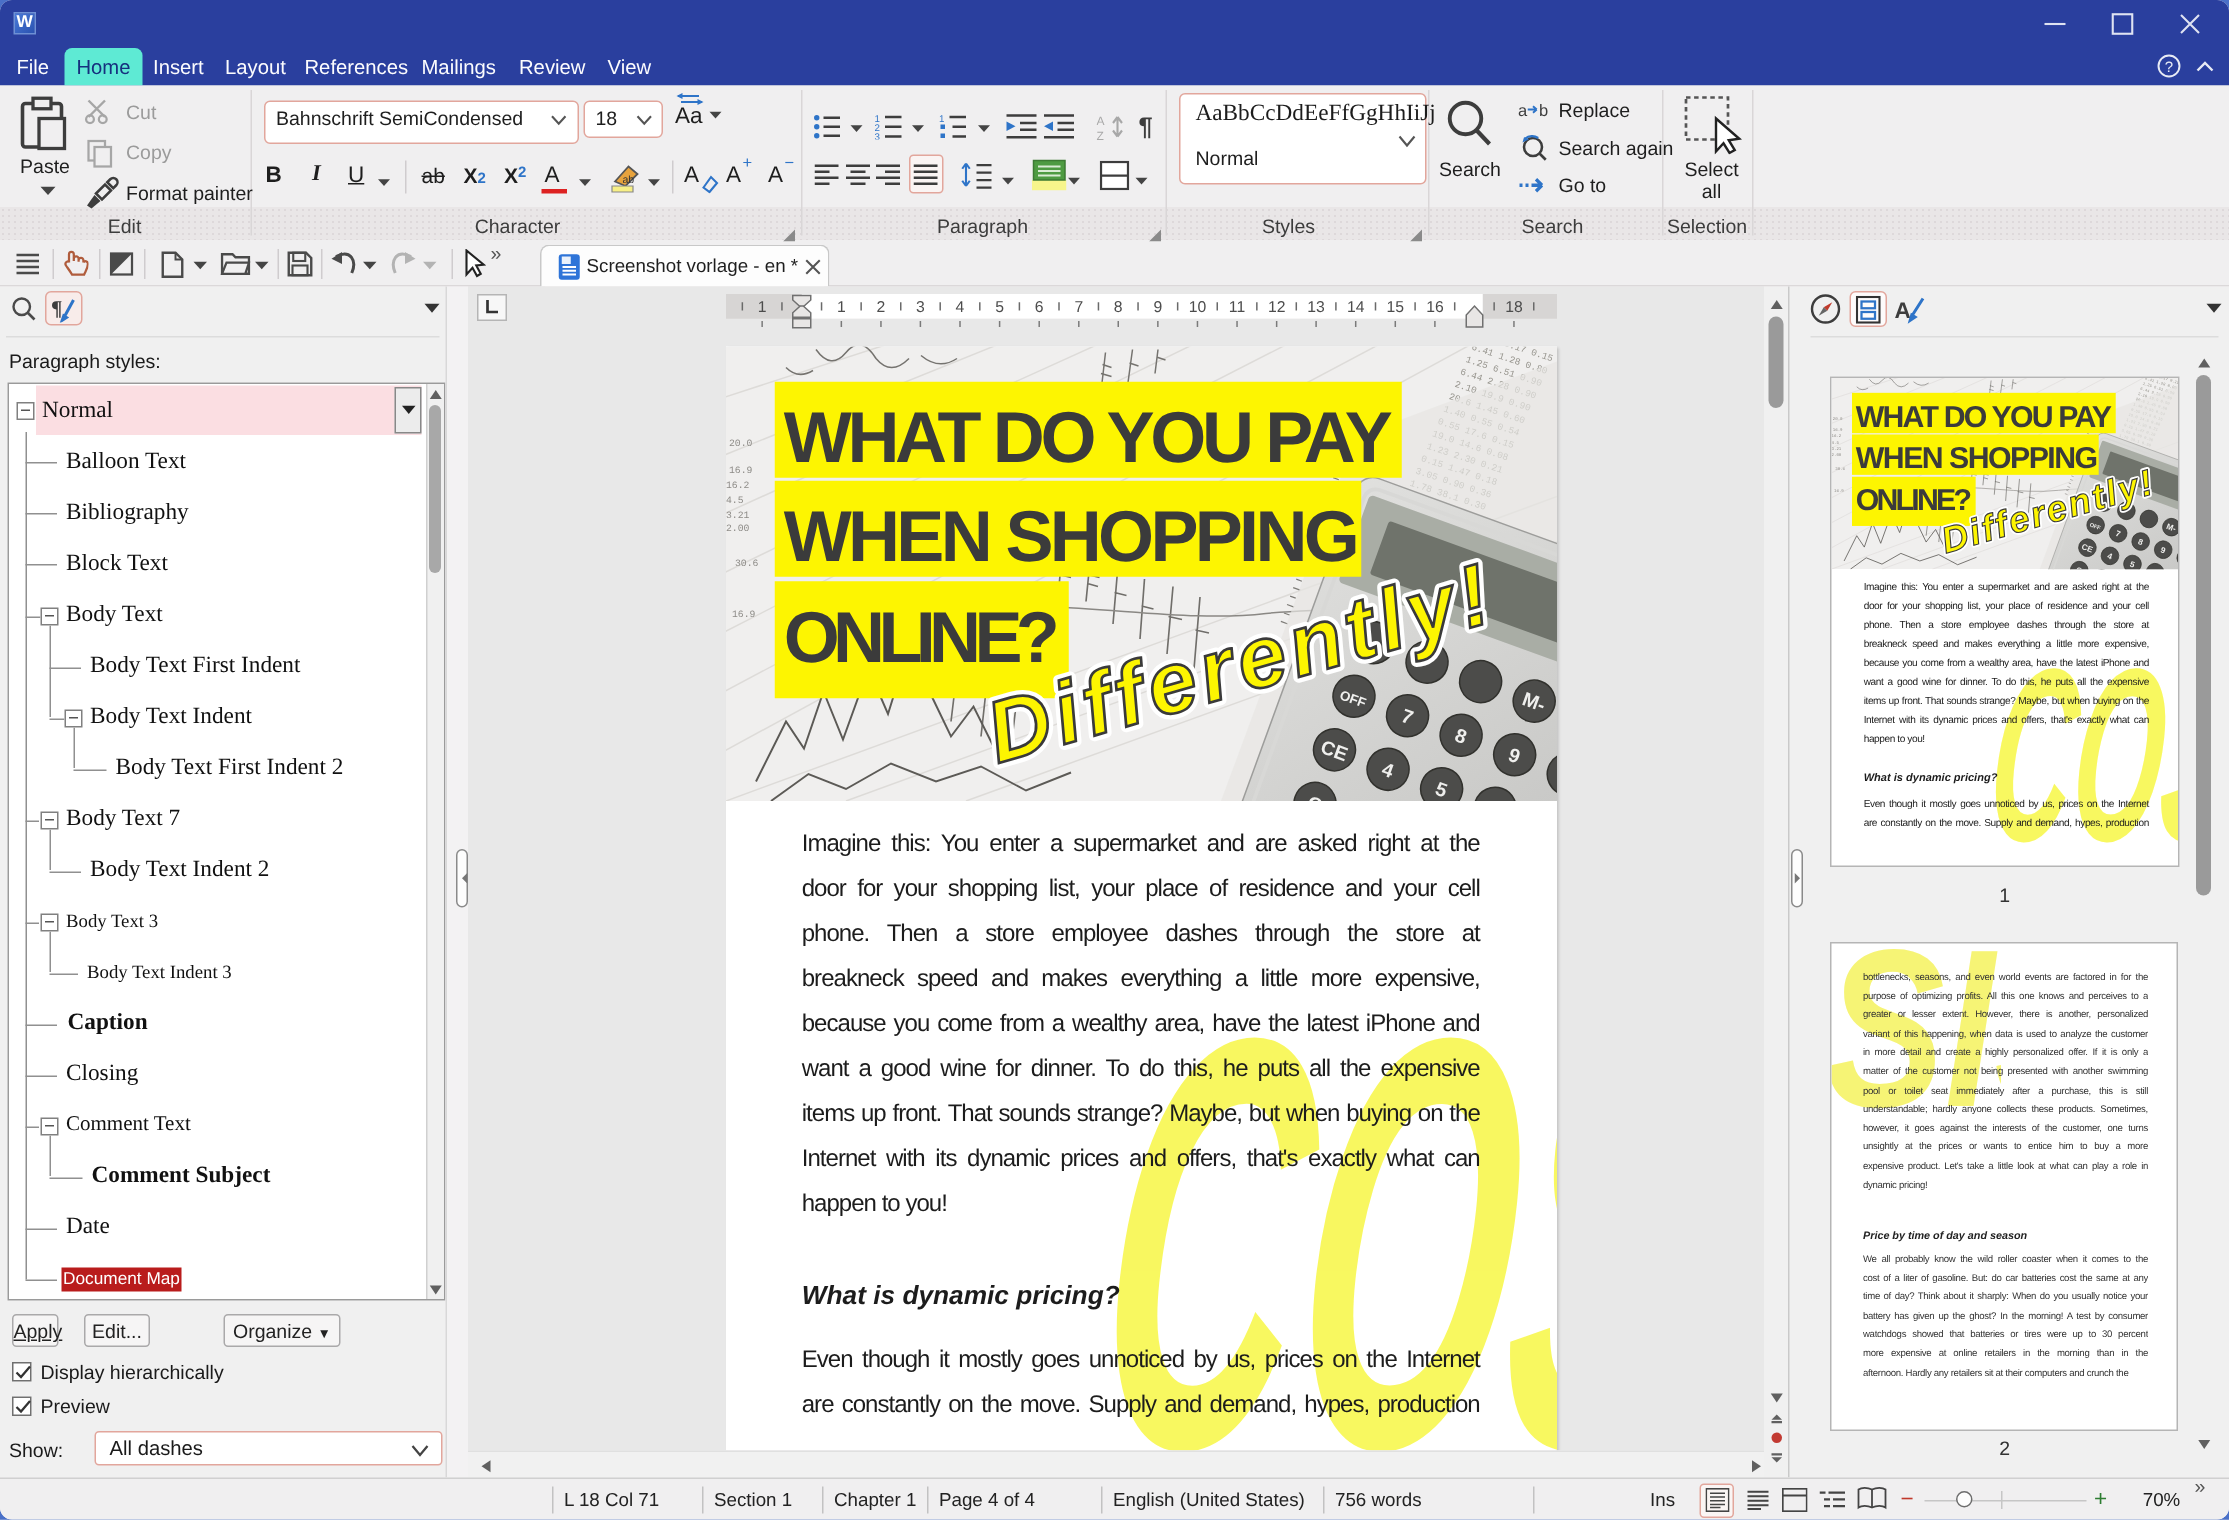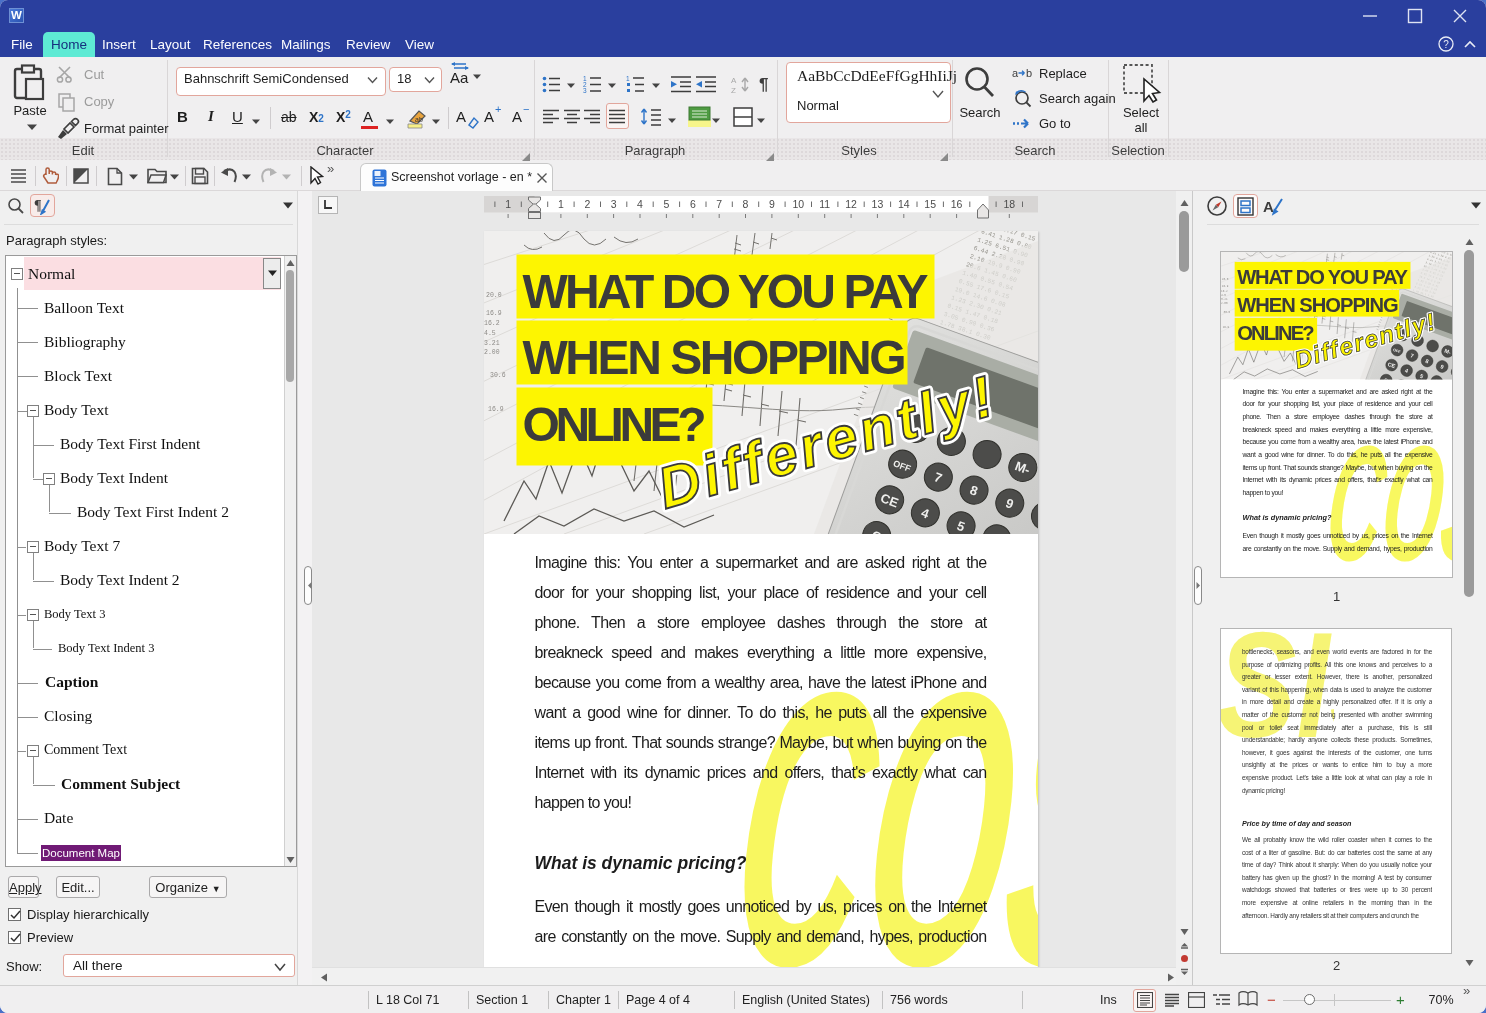--- a/index.html
+++ b/index.html
@@ -421,21 +421,21 @@
     <div class="titem" style="left:77px;top:312px;">Body Text First Indent 2</div>
     <div class="titem" style="left:44px;top:346px;">Body Text 7</div>
     <div class="titem" style="left:60px;top:380px;">Body Text Indent 2</div>
     <div class="titem" style="left:44px;top:416px;font-size:12.5px;">Body Text 3</div>
     <div class="titem" style="left:58px;top:450px;font-size:12.5px;">Body Text Indent 3</div>
     <div class="titem" style="left:45px;top:482px;font-weight:bold;">Caption</div>
     <div class="titem" style="left:44px;top:516px;">Closing</div>
     <div class="titem" style="left:44px;top:551px;font-size:14px;">Comment Text</div>
     <div class="titem" style="left:61px;top:584px;font-weight:bold;">Comment Subject</div>
     <div class="titem" style="left:44px;top:618px;">Date</div>
-    <div class="abs" style="left:41px;top:654px;width:80px;height:16px;background:#701a75;color:#fff;font-size:11.5px;line-height:16px;text-align:center;white-space:nowrap;">Document Map</div>
+    <div class="abs" style="left:41px;top:654px;width:80px;height:16px;background:#b91c1c;color:#fff;font-size:11.5px;line-height:16px;text-align:center;white-space:nowrap;">Document Map</div>
 
     <div class="abs" style="left:284px;top:65px;width:12px;height:610px;background:#f0f0f0;border-left:1px solid #d0d0d0;"></div>
     <svg class="abs" style="left:286px;top:68px;" width="9" height="8">
         <path d="M4.5 1 L8.5 7 H0.5 Z" fill="#606060"></path>
       </svg>
     <div class="abs" style="left:286px;top:79px;width:8px;height:112px;background:#a8a8a8;border-radius:4px;"></div>
     <svg class="abs" style="left:286px;top:665px;" width="9" height="8">
         <path d="M4.5 7 L8.5 1 H0.5 Z" fill="#606060"></path>
       </svg>
 
@@ -447,21 +447,21 @@
         <path d="M1 5 L4 8 L10 1" fill="none" stroke="#333" stroke-width="1.5"></path>
       </svg>
     <div class="abs" style="left:27px;top:716px;font-size:13px;color:#1a1a1a;">Display hierarchically</div>
     <div class="chk" style="left:8px;top:740px;"></div>
     <svg class="abs" style="left:10px;top:742px;" width="11" height="10">
         <path d="M1 5 L4 8 L10 1" fill="none" stroke="#333" stroke-width="1.5"></path>
       </svg>
     <div class="abs" style="left:27px;top:739px;font-size:13px;color:#1a1a1a;">Preview</div>
     <div class="abs" style="left:6px;top:768px;font-size:13px;color:#1a1a1a;">Show:</div>
     <div class="abs" style="left:63px;top:763px;width:232px;height:23px;background:#fff;border:1px solid #e2a69c;border-radius:3px;">
-      <div class="abs" style="left:9px;top:3px;font-size:13.5px;color:#1a1a1a;">All there</div>
+      <div class="abs" style="left:9px;top:3px;font-size:13.5px;color:#1a1a1a;">All dashes</div>
       <svg class="abs" style="right:8px;top:7px;" width="12" height="10">
           <path d="M1 2 L6 8 L11 2" fill="none" stroke="#444" stroke-width="1.5"></path>
         </svg>
     </div>
   </div>
   <div id="gutterL">
     <div class="abs" style="left:6px;top:375px;width:8px;height:39px;background:#fdfdfd;border:1px solid #8a8a8a;border-radius:4px;"></div>
     <svg class="abs" style="left:8.5px;top:390px;" width="6" height="9">
         <path d="M4.5 1 L1 4.5 L4.5 8 Z" fill="#777"></path>
       </svg>

